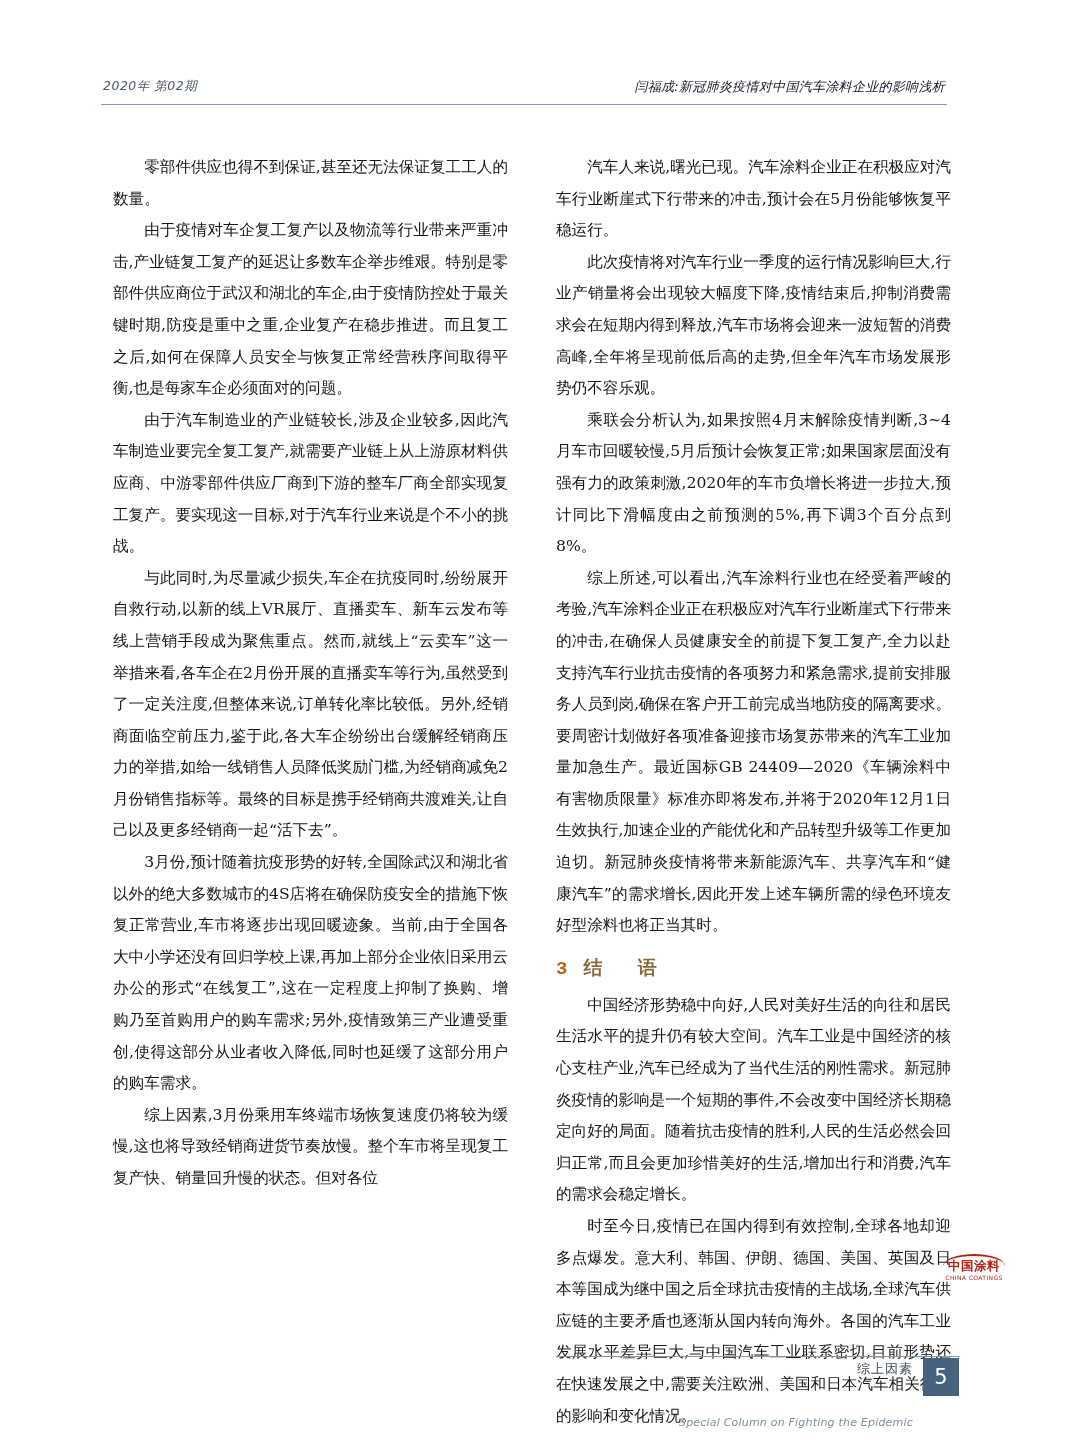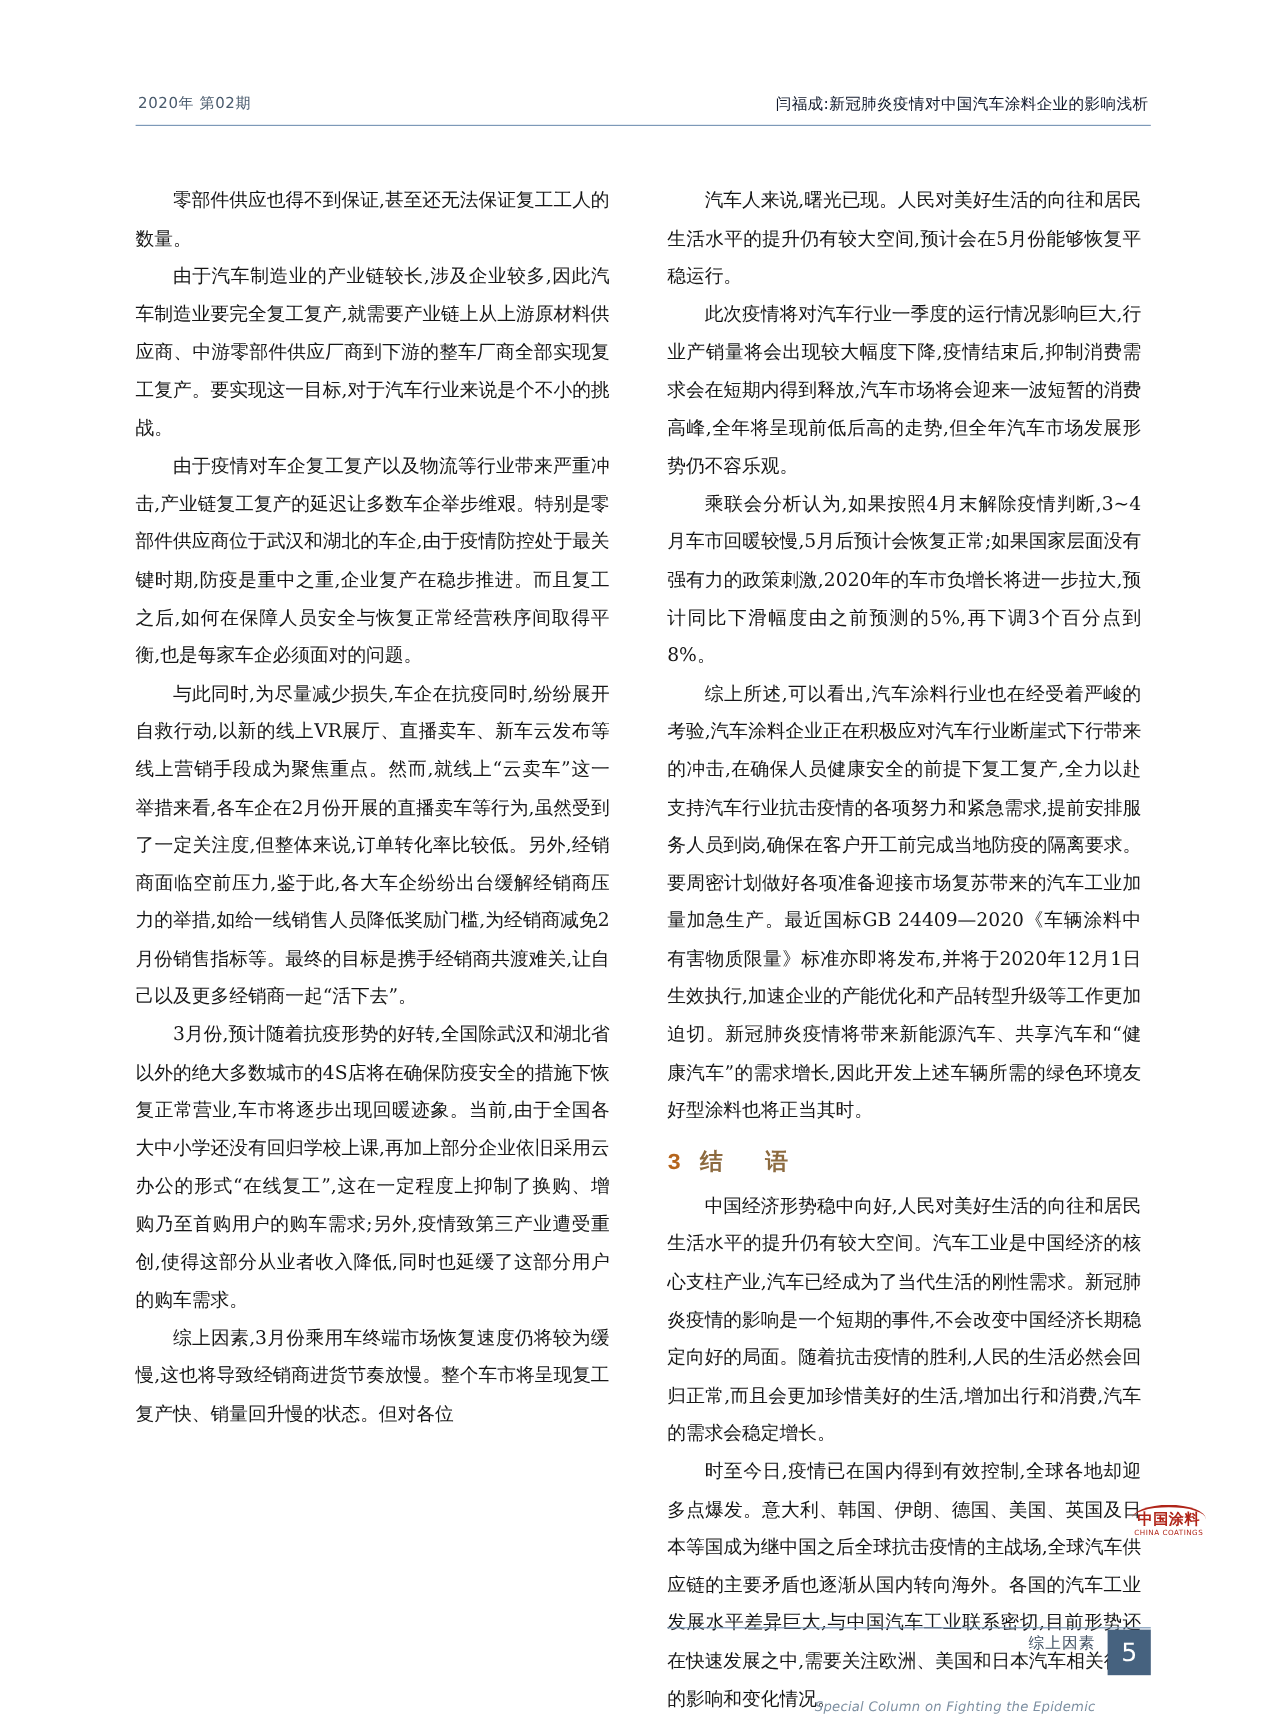--- a/index.html
+++ b/index.html
@@ -18,24 +18,25 @@
   .page {
     position: absolute;
     left: 0; top: 0;
     width: 1072px;
     height: 1444px;
   }
 
   
   .runhead {
     position: absolute;
-    left: 113px;
+    left: 101px;
     top: 78px;
     width: 846px;
     height: 30px;
+    font-style: italic;
   }
   .runhead .rule {
     position: absolute;
     left: 0;
     top: 26px;
     width: 846px;
     height: 1px;
     background: #7d99b8;
   }
   .runhead .left {
@@ -196,29 +197,29 @@
 <div class="page">
 
   <div class="runhead">
     <div class="left">2020年  第02期</div>
     <div class="right">闫福成:新冠肺炎疫情对中国汽车涂料企业的影响浅析</div>
     <div class="rule"></div>
   </div>
 
   <div class="col col-left">
     <p>零部件供应也得不到保证,甚至还无法保证复工工人的数量。</p>
+    <p>由于疫情对车企复工复产以及物流等行业带来严重冲击,产业链复工复产的延迟让多数车企举步维艰。特别是零部件供应商位于武汉和湖北的车企,由于疫情防控处于最关键时期,防疫是重中之重,企业复产在稳步推进。而且复工之后,如何在保障人员安全与恢复正常经营秩序间取得平衡,也是每家车企必须面对的问题。</p>
     <p>由于汽车制造业的产业链较长,涉及企业较多,因此汽车制造业要完全复工复产,就需要产业链上从上游原材料供应商、中游零部件供应厂商到下游的整车厂商全部实现复工复产。要实现这一目标,对于汽车行业来说是个不小的挑战。</p>
-    <p>由于疫情对车企复工复产以及物流等行业带来严重冲击,产业链复工复产的延迟让多数车企举步维艰。特别是零部件供应商位于武汉和湖北的车企,由于疫情防控处于最关键时期,防疫是重中之重,企业复产在稳步推进。而且复工之后,如何在保障人员安全与恢复正常经营秩序间取得平衡,也是每家车企必须面对的问题。</p>
     <p>与此同时,为尽量减少损失,车企在抗疫同时,纷纷展开自救行动,以新的线上VR展厅、直播卖车、新车云发布等线上营销手段成为聚焦重点。然而,就线上“云卖车”这一举措来看,各车企在2月份开展的直播卖车等行为,虽然受到了一定关注度,但整体来说,订单转化率比较低。另外,经销商面临空前压力,鉴于此,各大车企纷纷出台缓解经销商压力的举措,如给一线销售人员降低奖励门槛,为经销商减免2月份销售指标等。最终的目标是携手经销商共渡难关,让自己以及更多经销商一起“活下去”。</p>
     <p>3月份,预计随着抗疫形势的好转,全国除武汉和湖北省以外的绝大多数城市的4S店将在确保防疫安全的措施下恢复正常营业,车市将逐步出现回暖迹象。当前,由于全国各大中小学还没有回归学校上课,再加上部分企业依旧采用云办公的形式“在线复工”,这在一定程度上抑制了换购、增购乃至首购用户的购车需求;另外,疫情致第三产业遭受重创,使得这部分从业者收入降低,同时也延缓了这部分用户的购车需求。</p>
     <p>综上因素,3月份乘用车终端市场恢复速度仍将较为缓慢,这也将导致经销商进货节奏放慢。整个车市将呈现复工复产快、销量回升慢的状态。但对各位</p>
   </div>
 
   <div class="col col-right">
-    <p>汽车人来说,曙光已现。人民对美好生活的向往和居民生活水平的提升仍有较大空间,预计会在5月份能够恢复平稳运行。</p>
+    <p>汽车人来说,曙光已现。汽车涂料企业正在积极应对汽车行业断崖式下行带来的冲击,预计会在5月份能够恢复平稳运行。</p>
     <p>此次疫情将对汽车行业一季度的运行情况影响巨大,行业产销量将会出现较大幅度下降,疫情结束后,抑制消费需求会在短期内得到释放,汽车市场将会迎来一波短暂的消费高峰,全年将呈现前低后高的走势,但全年汽车市场发展形势仍不容乐观。</p>
     <p>乘联会分析认为,如果按照4月末解除疫情判断,3~4月车市回暖较慢,5月后预计会恢复正常;如果国家层面没有强有力的政策刺激,2020年的车市负增长将进一步拉大,预计同比下滑幅度由之前预测的5%,再下调3个百分点到8%。</p>
     <p>综上所述,可以看出,汽车涂料行业也在经受着严峻的考验,汽车涂料企业正在积极应对汽车行业断崖式下行带来的冲击,在确保人员健康安全的前提下复工复产,全力以赴支持汽车行业抗击疫情的各项努力和紧急需求,提前安排服务人员到岗,确保在客户开工前完成当地防疫的隔离要求。要周密计划做好各项准备迎接市场复苏带来的汽车工业加量加急生产。最近国标GB 24409—2020《车辆涂料中有害物质限量》标准亦即将发布,并将于2020年12月1日生效执行,加速企业的产能优化和产品转型升级等工作更加迫切。新冠肺炎疫情将带来新能源汽车、共享汽车和“健康汽车”的需求增长,因此开发上述车辆所需的绿色环境友好型涂料也将正当其时。</p>
 
     <div class="section-head">
       <span class="num">3</span><span class="txt">结    语</span>
     </div>
 
     <p>中国经济形势稳中向好,人民对美好生活的向往和居民生活水平的提升仍有较大空间。汽车工业是中国经济的核心支柱产业,汽车已经成为了当代生活的刚性需求。新冠肺炎疫情的影响是一个短期的事件,不会改变中国经济长期稳定向好的局面。随着抗击疫情的胜利,人民的生活必然会回归正常,而且会更加珍惜美好的生活,增加出行和消费,汽车的需求会稳定增长。</p>
     <p>时至今日,疫情已在国内得到有效控制,全球各地却迎多点爆发。意大利、韩国、伊朗、德国、美国、英国及日本等国成为继中国之后全球抗击疫情的主战场,全球汽车供应链的主要矛盾也逐渐从国内转向海外。各国的汽车工业发展水平差异巨大,与中国汽车工业联系密切,目前形势还在快速发展之中,需要关注欧洲、美国和日本汽车相关行业的影响和变化情况。</p>

